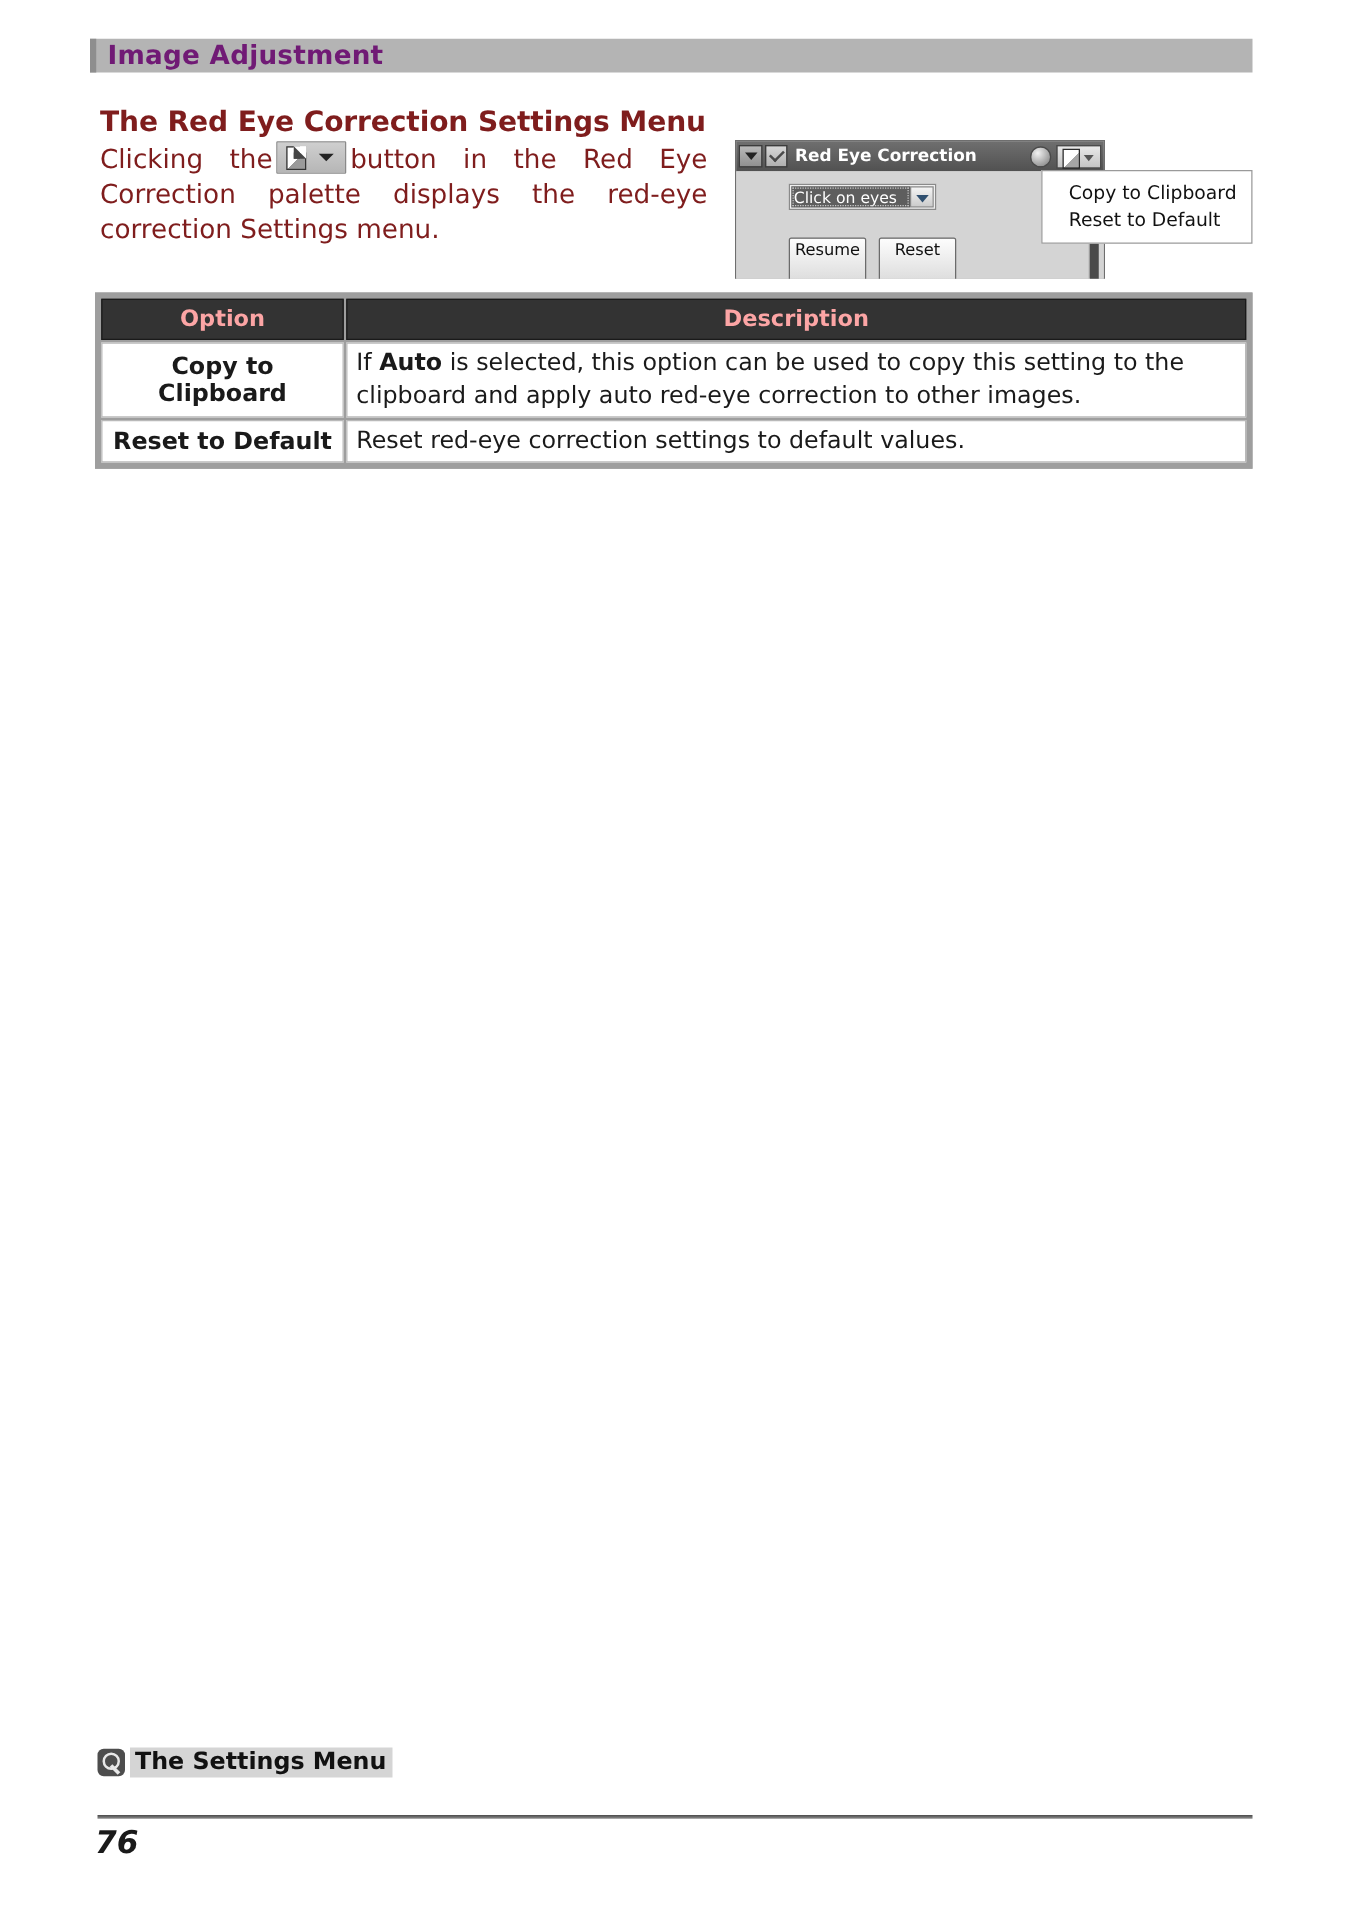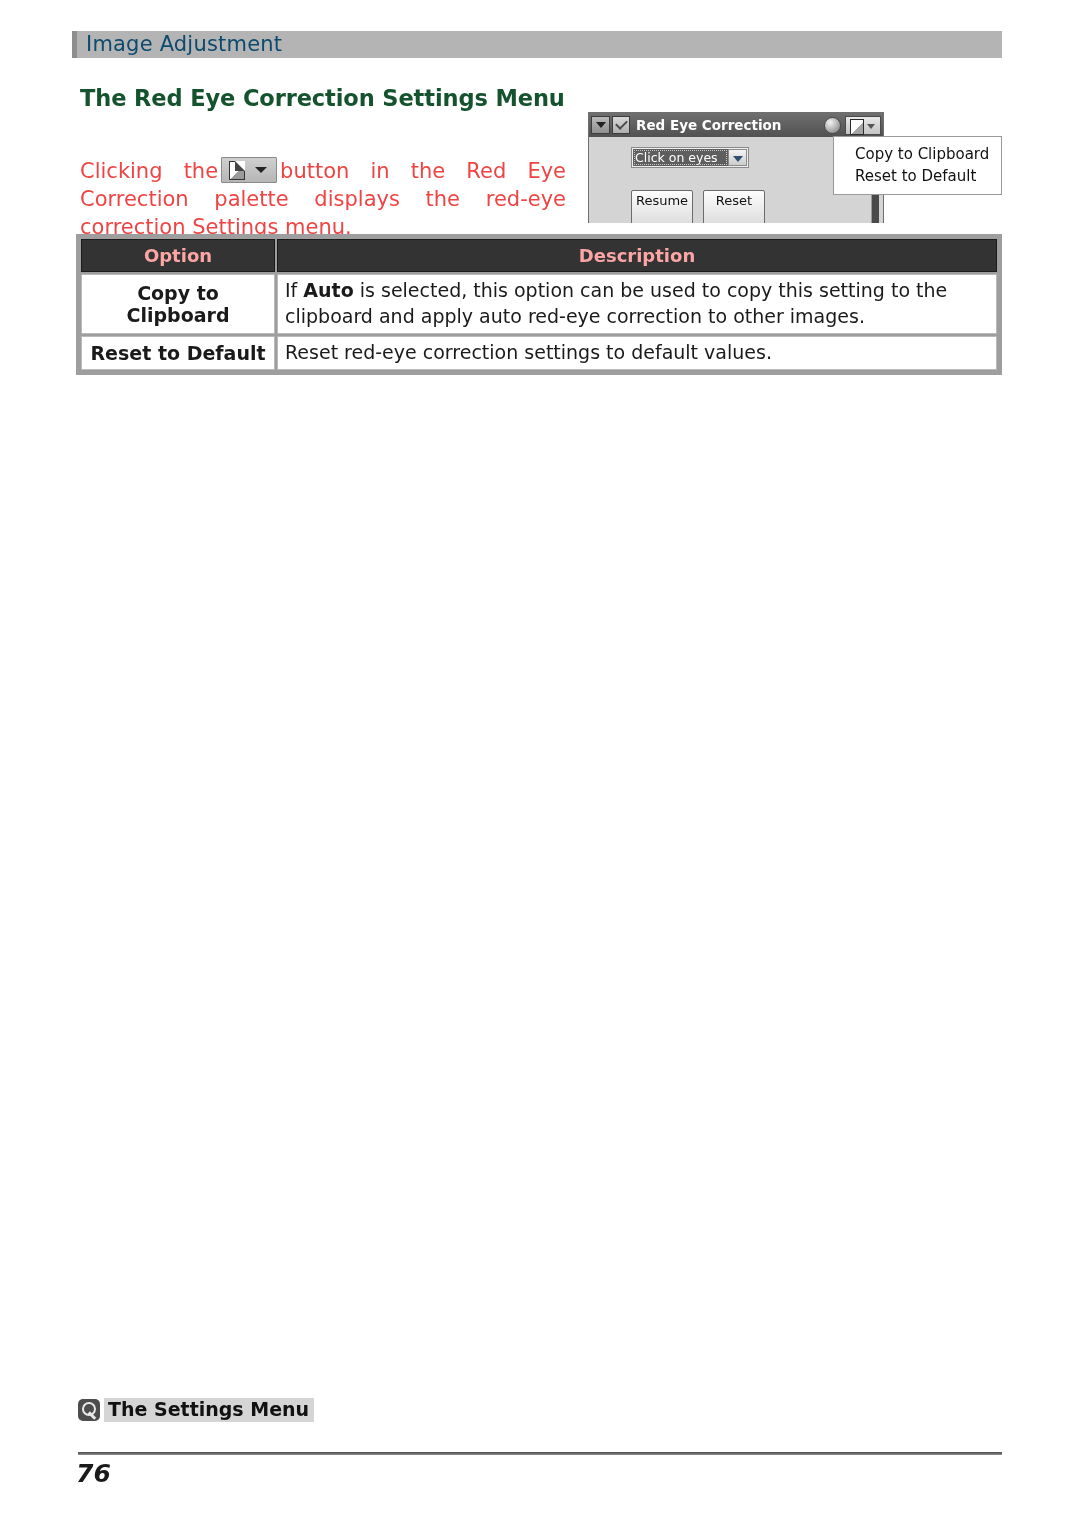--- a/index.html
+++ b/index.html
@@ -27,48 +27,47 @@
     display: flex;
     align-items: center;
   }
   .banner-edge {
     width: 5px;
     height: 27px;
     background: #8e8e8e;
     flex: 0 0 auto;
   }
   .banner-title {
-    color: #0c4a6e;
+    color: #701a75;
     font-size: 21px;
-    font-weight: normal;
+    font-weight: bold;
     letter-spacing: 0.2px;
     padding-left: 9px;
     line-height: 27px;
   }
 
   
   .section-heading {
     position: absolute;
     left: 80px;
     top: 85px;
     font-size: 22.5px;
     font-weight: bold;
     letter-spacing: -0.1px;
-    color: #14532d;
+    color: #7f1d1d;
   }
   .body-col {
     position: absolute;
     left: 80px;
     top: 113px;
     width: 486px;
     font-size: 21px;
     line-height: 28px;
-    color: #ef4444;
+    color: #7f1d1d;
     text-align: justify;
-    margin-top: 44px;
   }
   .body-col p { margin: 0; }
 
   
   .inline-btn {
     display: inline-block;
     vertical-align: -5px;
     width: 54px;
     height: 24px;
     background: linear-gradient(#cfcfcf, #b6b6b6);

